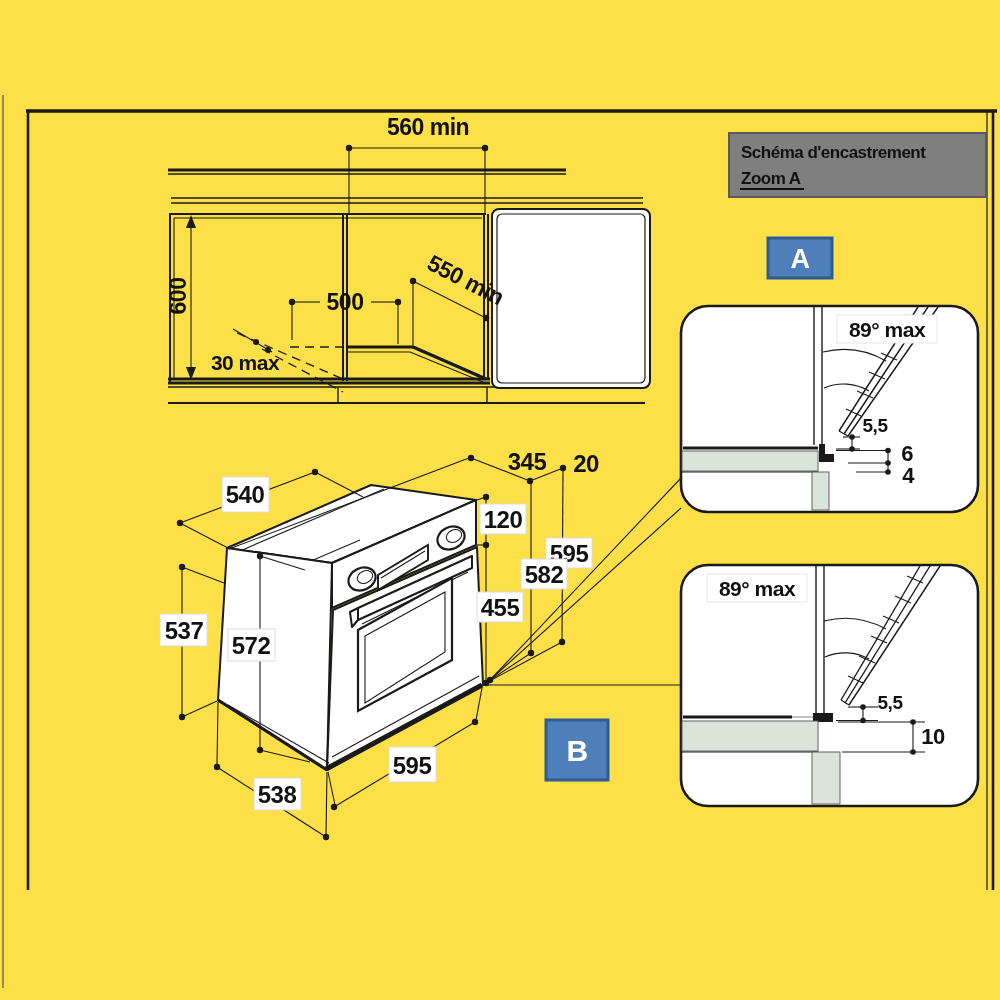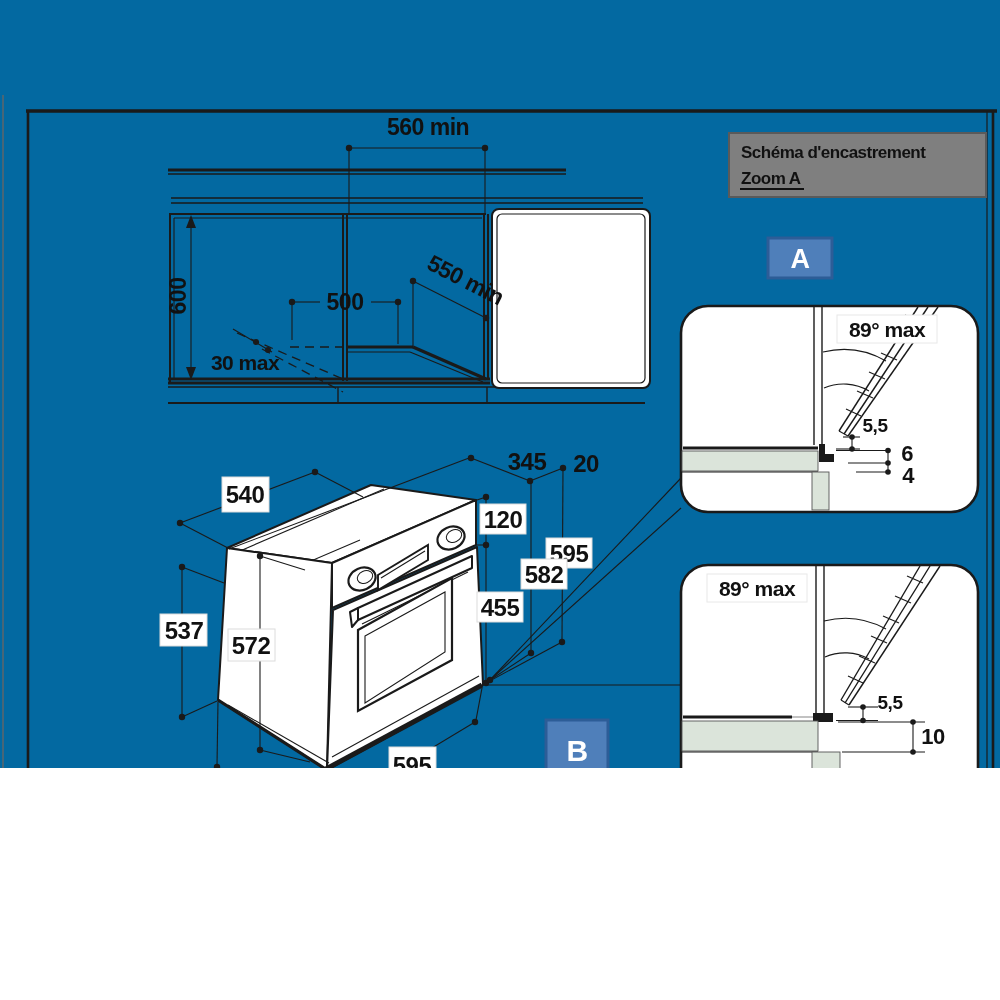--- a/index.html
+++ b/index.html
@@ -1,16 +1,16 @@
 <!DOCTYPE html>
 <html><head>
 <meta charset="utf-8">
 <style>
   html,body{margin:0;padding:0;background:#ffffff;}
-  .page{position:relative;width:1000px;height:768px;background:#0369a1;overflow:hidden;
+  .page{position:relative;width:1000px;height:1000px;background:#fde047;overflow:hidden;
         font-family:"Liberation Sans", sans-serif;}
   svg{position:absolute;left:0;top:0;}
   svg text{fill:#111;font-family:"Liberation Sans", sans-serif;font-weight:bold;letter-spacing:-0.5px;}
   .ln{stroke:#1a1a1a;stroke-width:2;fill:none;}
   .ln2{stroke:#1a1a1a;stroke-width:1.4;fill:none;}
   .thin{stroke:#1a1a1a;stroke-width:1.1;fill:none;}
   .thick{stroke:#1a1a1a;stroke-width:3.2;fill:none;}
   .xthick{stroke:#1a1a1a;stroke-width:5;fill:none;}
   .dim{stroke:#1a1a1a;stroke-width:1.1;fill:none;}
   .dash{stroke:#1a1a1a;stroke-width:1.3;fill:none;stroke-dasharray:9 6;}

